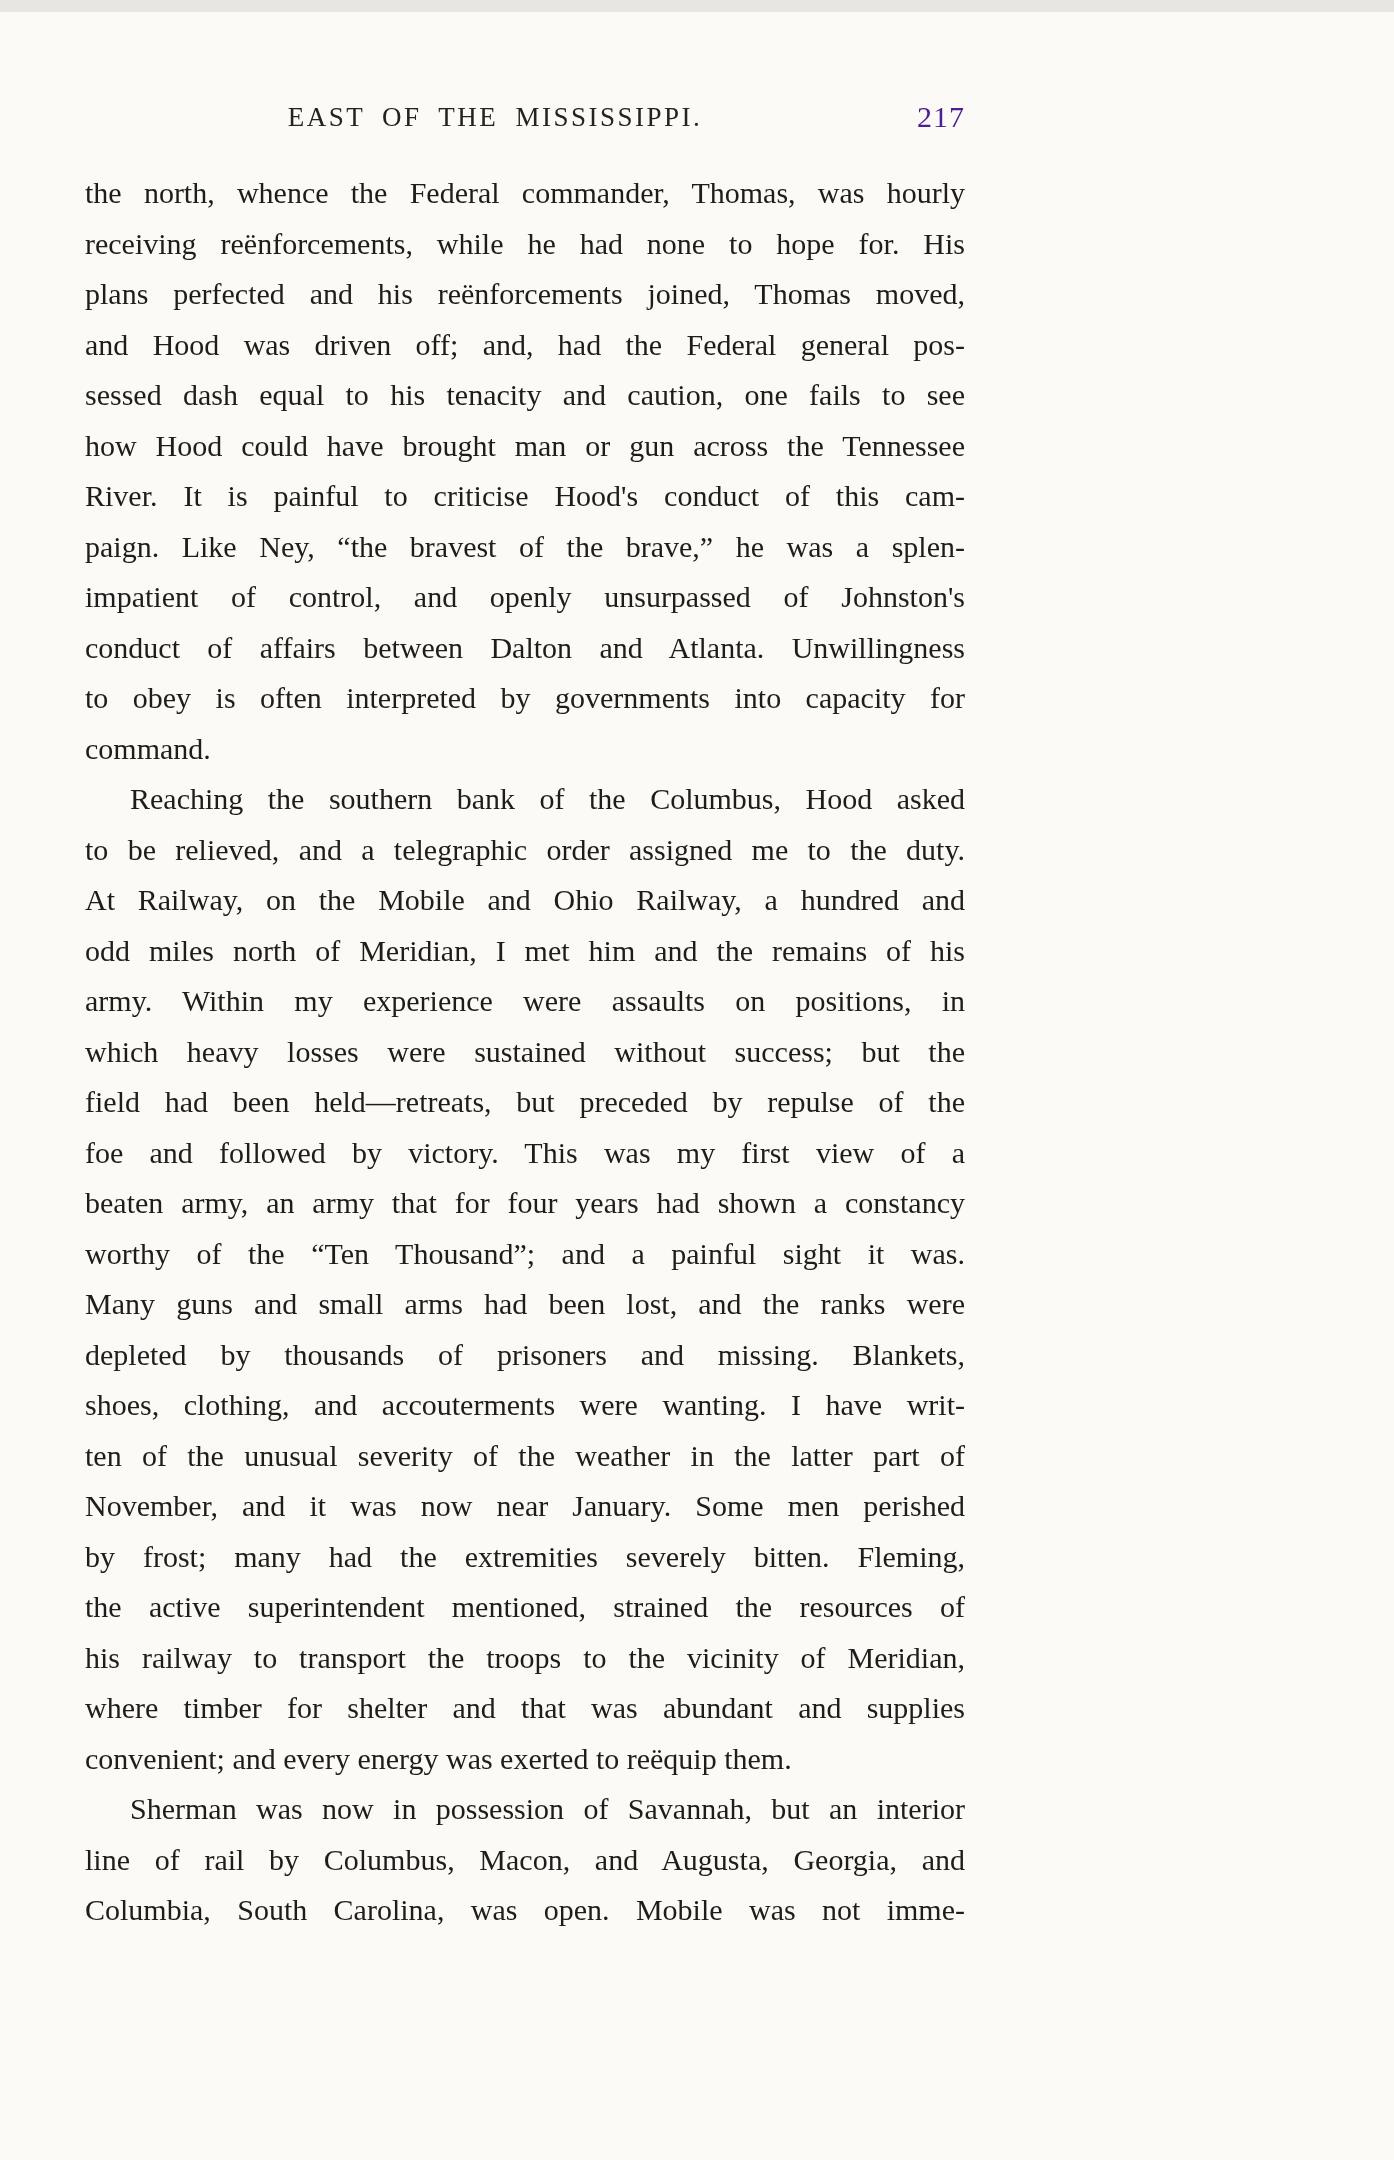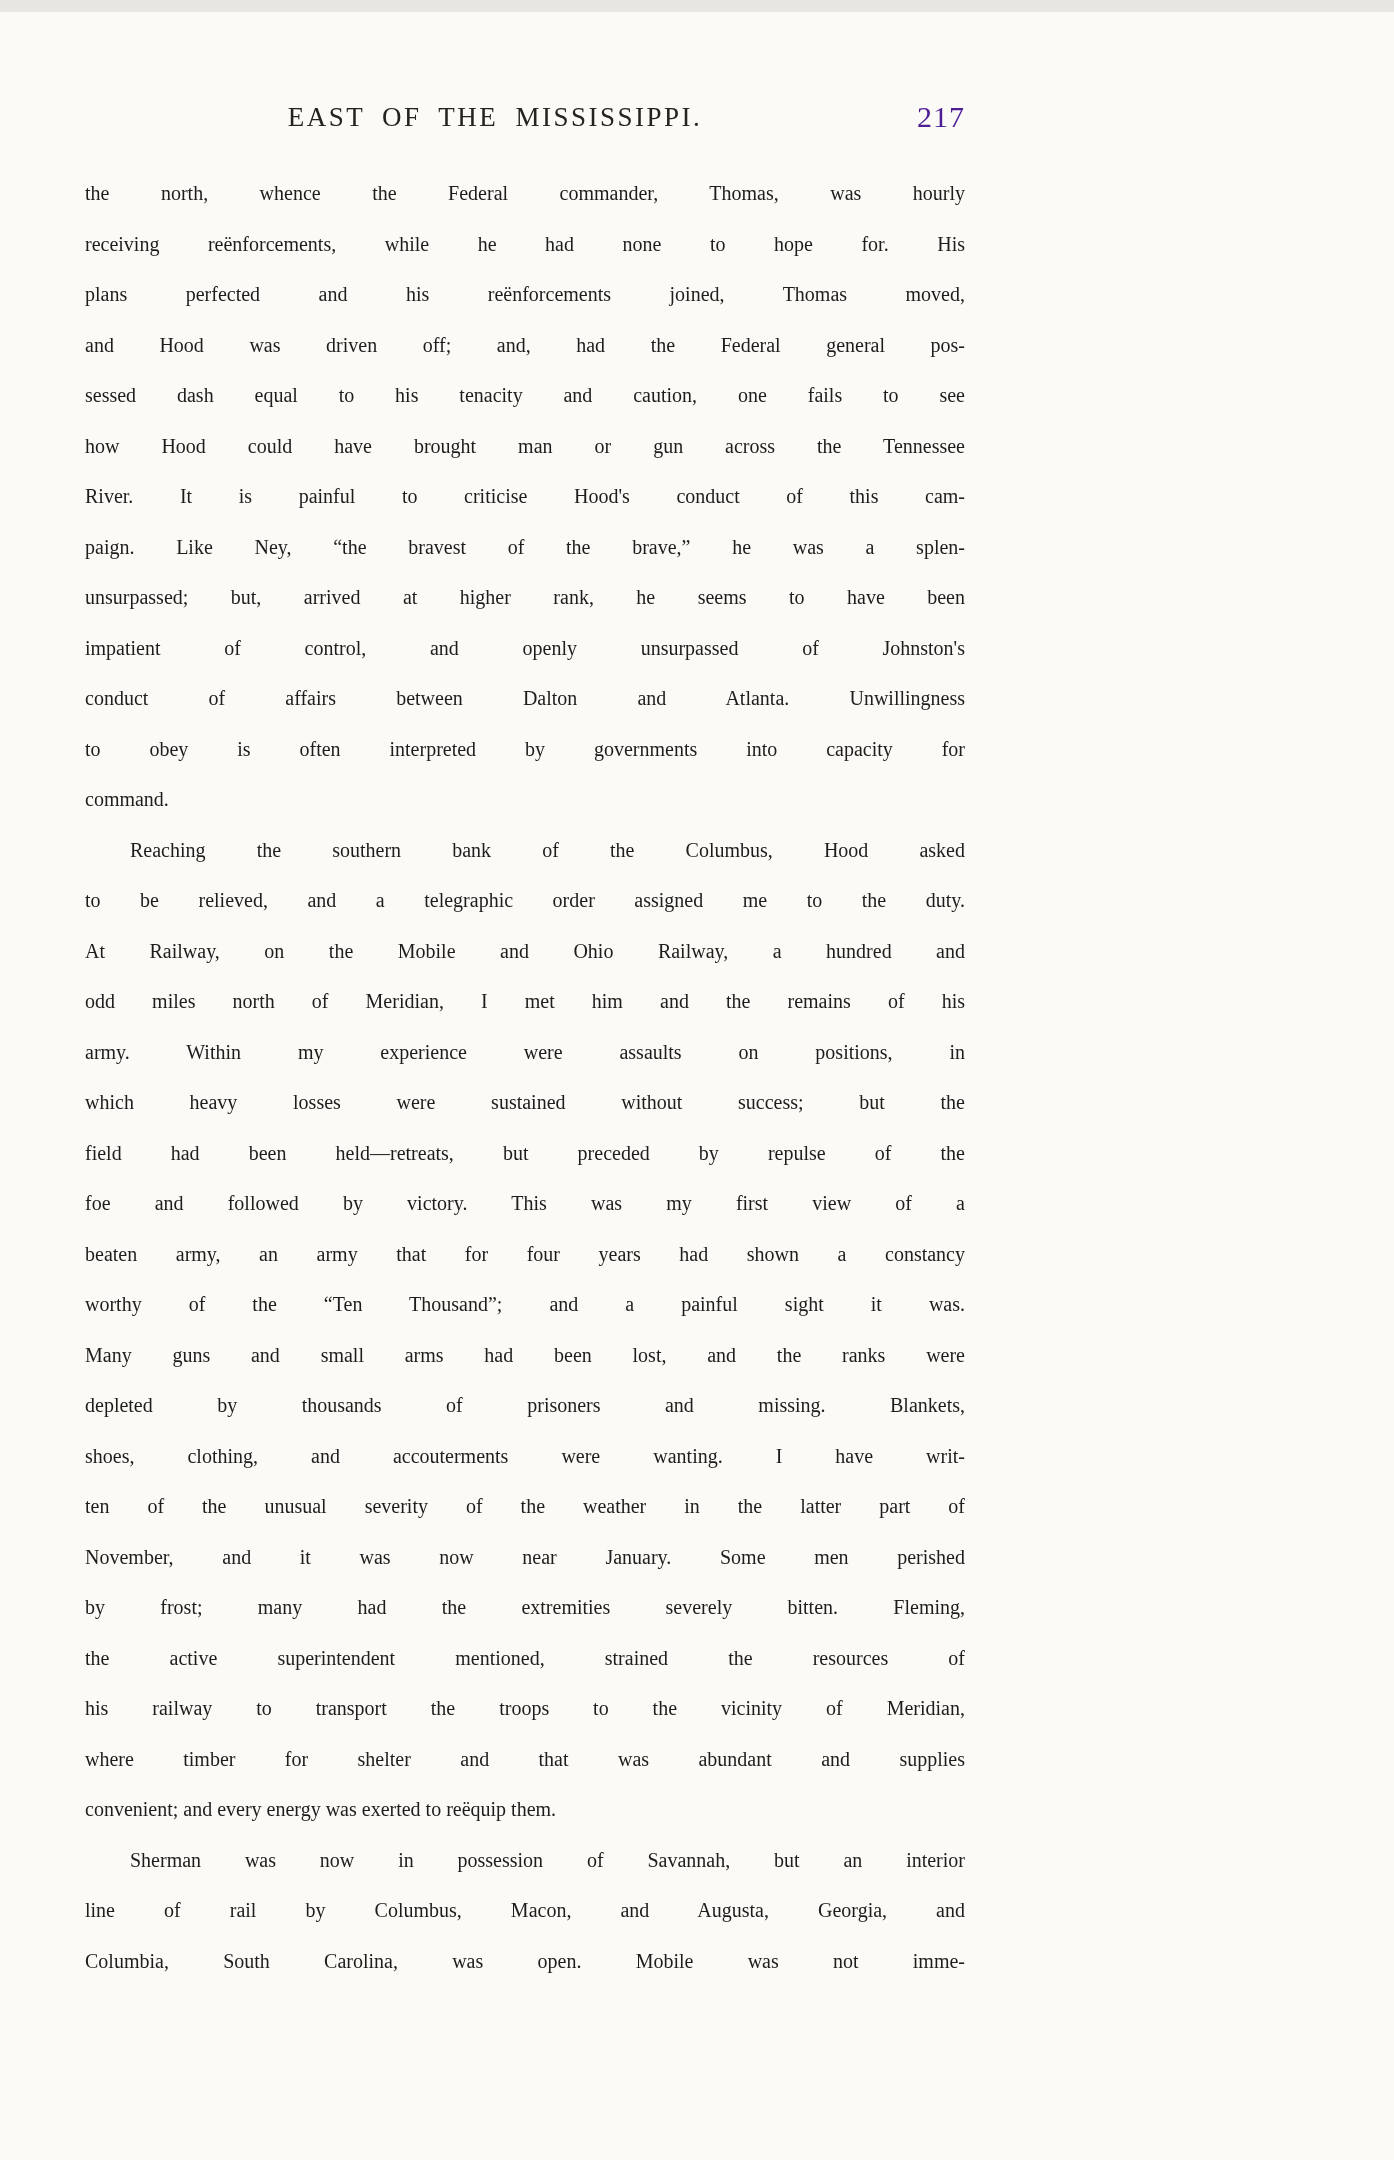--- a/index.html
+++ b/index.html
@@ -42,21 +42,21 @@
     top: 0;
     font-size: 30px;
     letter-spacing: 1px;
     color: #4c1d95;
   }
   .body-text {
     position: absolute;
     top: 156px;
     left: 85px;
     width: 880px;
-    font-size: 20px;
+    font-size: 30px;
   }
   .line {
     text-align: justify;
     text-align-last: justify;
     line-height: 50.5px;
     height: 50.5px;
     overflow: hidden;
     white-space: normal;
   }
   .line.para-end {
@@ -76,21 +76,20 @@
   </div>
   <div class="body-text">
       <div class="line">the north, whence the Federal commander, Thomas, was hourly</div>
       <div class="line">receiving reënforcements, while he had none to hope for. His</div>
       <div class="line">plans perfected and his reënforcements joined, Thomas moved,</div>
       <div class="line">and Hood was driven off; and, had the Federal general pos-</div>
       <div class="line">sessed dash equal to his tenacity and caution, one fails to see</div>
       <div class="line">how Hood could have brought man or gun across the Tennessee</div>
       <div class="line">River. It is painful to criticise Hood's conduct of this cam-</div>
       <div class="line">paign. Like Ney, “the bravest of the brave,” he was a splen-</div>
-      <div class="line">unsurpassed; but, arrived at higher rank, he seems to have been</div>
       <div class="line">impatient of control, and openly unsurpassed of Johnston's</div>
       <div class="line">conduct of affairs between Dalton and Atlanta. Unwillingness</div>
       <div class="line">to obey is often interpreted by governments into capacity for</div>
       <div class="line para-end">command.</div>
       <div class="line indent">Reaching the southern bank of the Columbus, Hood asked</div>
       <div class="line">to be relieved, and a telegraphic order assigned me to the duty.</div>
       <div class="line">At Railway, on the Mobile and Ohio Railway, a hundred and</div>
       <div class="line">odd miles north of Meridian, I met him and the remains of his</div>
       <div class="line">army. Within my experience were assaults on positions, in</div>
       <div class="line">which heavy losses were sustained without success; but the</div>

